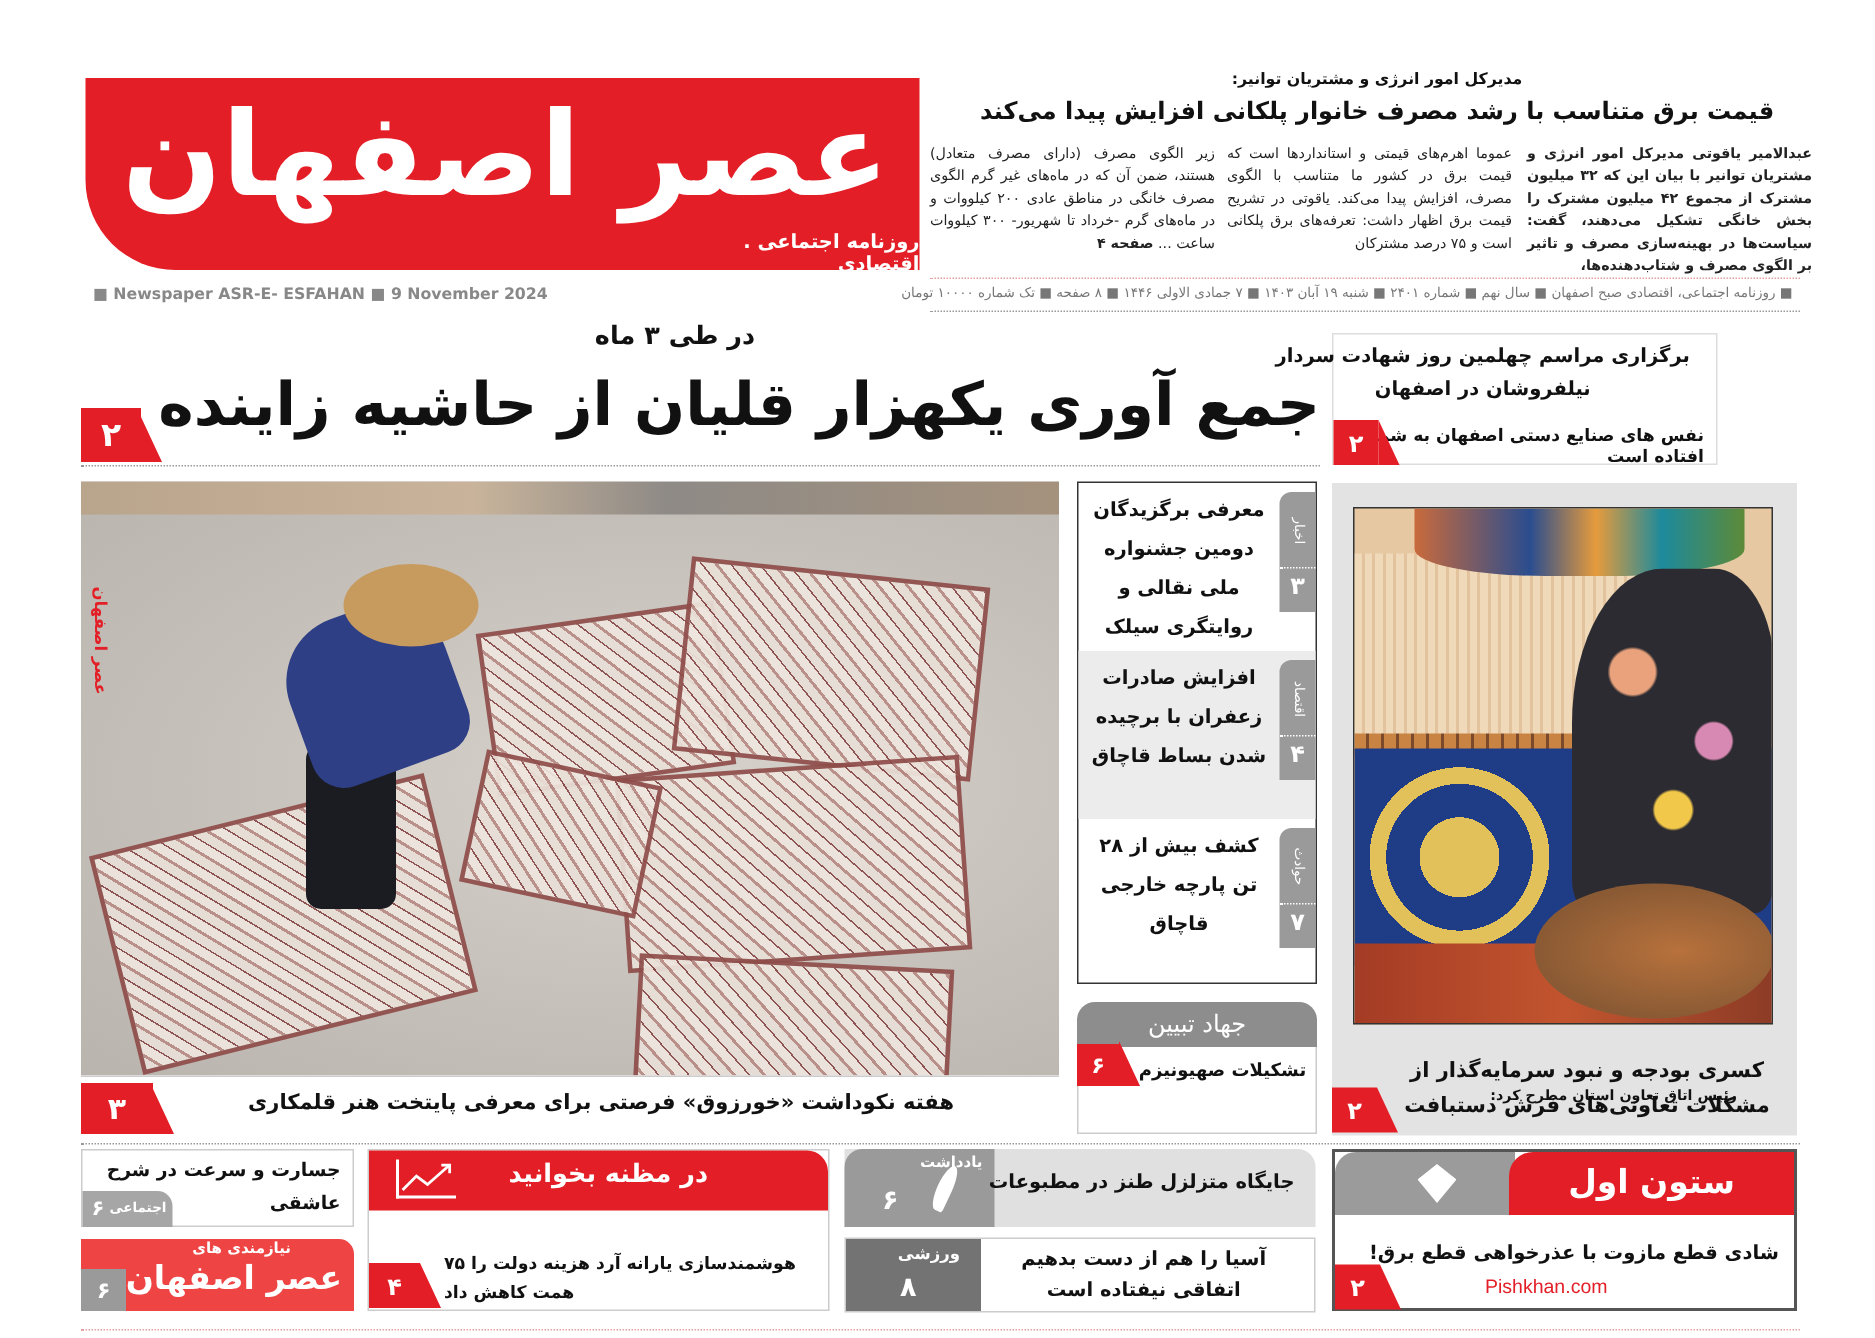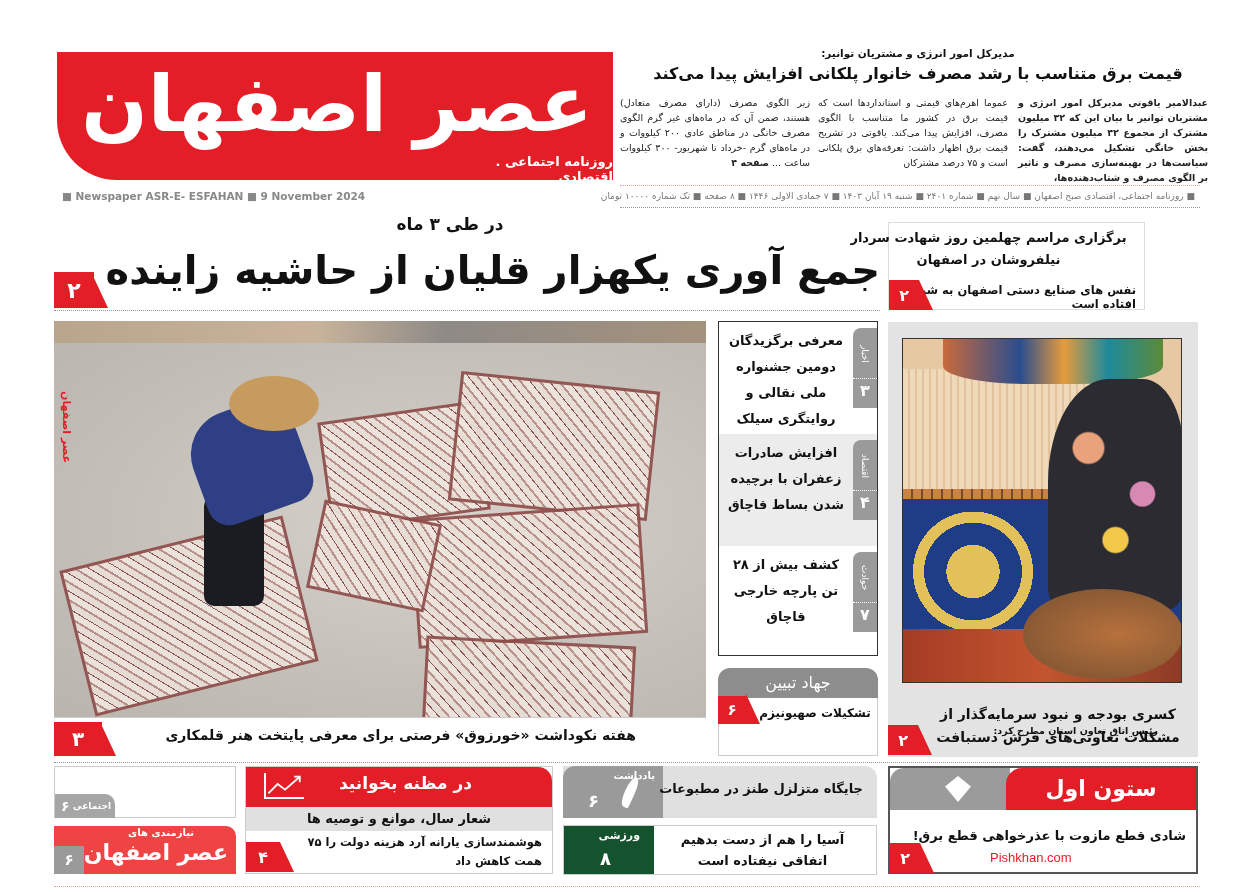--- a/index.html
+++ b/index.html
@@ -108,31 +108,31 @@
 
   #yad { left: 563px; top: 766px; width: 314px; height: 52px; }
   #yad .gray { position: absolute; left: 0; top: 0; width: 314px; height: 52px; background: #e0e0e0; border-radius: 0 12px 0 0; }
   #yad .tab { position: absolute; left: 0; top: 0; width: 100px; height: 52px; background: #9a9a9a; border-radius: 12px 0 0 0; color: #fff; }
   #yad .tab .lbl { position: absolute; right: 8px; top: 4px; font-size: 10px; font-weight: bold; }
   #yad .tab .pg { position: absolute; left: 25px; top: 24px; font-size: 18px; font-weight: bold; }
   #yad .feather { position: absolute; left: 62px; top: 10px; width: 10px; height: 32px; background: #fff; border-radius: 50% 50% 10% 50%; transform: rotate(25deg); }
   #yad .txt { position: absolute; right: 14px; top: 15px; font-size: 13px; font-weight: bold; }
 
   #varzesh { left: 563px; top: 825px; width: 314px; height: 50px; border: 1px solid #ccc; }
-  #varzesh .tab { position: absolute; left: 0; top: 0; width: 90px; height: 48px; background: #14532d; color: #fff; }
+  #varzesh .tab { position: absolute; left: 0; top: 0; width: 90px; height: 48px; background: #737373; color: #fff; }
   #varzesh .tab .lbl { position: absolute; right: 14px; top: 3px; font-size: 11px; font-weight: bold; }
   #varzesh .tab .pg { position: absolute; left: 36px; top: 22px; font-size: 18px; font-weight: bold; }
   #varzesh .txt { position: absolute; right: 10px; left: 95px; top: 3px; text-align: center; font-size: 13px; font-weight: bold; line-height: 21px; }
 
   #mazan { left: 245px; top: 766px; width: 308px; height: 108px; border: 1px solid #ccc; }
   #mazan .head { position: absolute; left: 0; top: 0; width: 306px; height: 40px; background: #e31e26; border-radius: 0 14px 0 0; color: #fff; }
   #mazan .head .lbl { position: absolute; right: 80px; top: 6px; font-size: 17px; font-weight: bold; }
   #mazan .head .chart { position: absolute; left: 18px; top: 6px; width: 40px; height: 26px; border-left: 2px solid #fff; border-bottom: 2px solid #fff; }
   #mazan .sub { position: absolute; left: 0; top: 40px; width: 306px; height: 24px; background: #e0e0e0; text-align: center; font-size: 13px; font-weight: bold; line-height: 24px; }
-  #mazan .txt { position: absolute; right: 10px; left: 50px; top: 66px; text-align: right; font-size: 11.5px; font-weight: bold; line-height: 19px; }
+  #mazan .txt { position: absolute; right: 10px; left: 50px; top: 66px; text-align: left; font-size: 11.5px; font-weight: bold; line-height: 19px; }
   #mazan .num-badge { left: 0; top: 75px; width: 34px; height: 30px; font-size: 16px; }
 
   #jesarat { left: 54px; top: 766px; width: 182px; height: 52px; border: 1px solid #ccc; }
   #jesarat .txt { position: absolute; right: 8px; left: 8px; top: 2px; text-align: right; font-size: 12.5px; font-weight: bold; line-height: 22px; }
   #jesarat .tag { position: absolute; left: 0; top: 27px; width: 60px; height: 24px; background: #a6a6a6; color: #fff; border-radius: 0 10px 0 0; font-size: 9px; font-weight: bold; line-height: 24px; }
   #jesarat .tag .pg { position: absolute; left: 6px; top: 0; font-size: 14px; }
   #jesarat .tag .lbl { position: absolute; right: 4px; top: 0; }
 
   #niaz { left: 54px; top: 826px; width: 182px; height: 48px; background: #ef4444; border-radius: 0 10px 0 0; color: #fff; }
   #niaz .kicker { position: absolute; right: 42px; top: 1px; font-size: 10px; font-weight: bold; }
@@ -272,26 +272,26 @@
 </div>
 
 <div id="mazan" class="abs">
   <div class="head">
     <span class="lbl">در مظنه بخوانید</span>
     <svg class="chart" viewBox="0 0 40 26" width="40" height="26" style="position:absolute;left:18px;top:6px;">
       <polyline points="2,22 12,12 20,18 36,4" fill="none" stroke="#fff" stroke-width="2"></polyline>
       <polyline points="30,4 36,4 36,10" fill="none" stroke="#fff" stroke-width="2"></polyline>
     </svg>
   </div>
-  <div class="sub">شعار سال، موانع و توصیه ها</div>
   <div class="txt">هوشمندسازی یارانه آرد هزینه دولت را ۷۵ همت کاهش داد</div>
   <div class="num-badge">۴</div>
 </div>
 
 <div id="jesarat" class="abs">
+  <div class="txt">جسارت و سرعت در شرح عاشقی</div>
   <div class="tag">
     <span class="lbl">اجتماعی</span>
     <span class="pg">۶</span>
   </div>
 </div>
 
 <div id="niaz" class="abs">
   <div class="kicker">نیازمندی های</div>
   <div class="title">عصر اصفهان</div>
   <div class="pg">۶</div>

